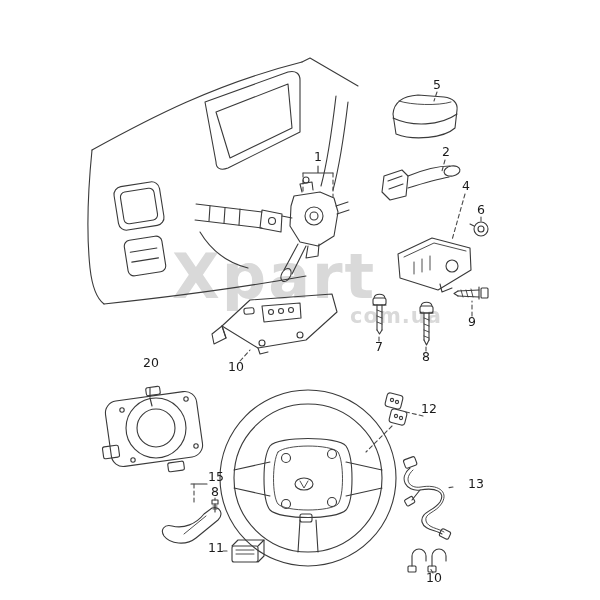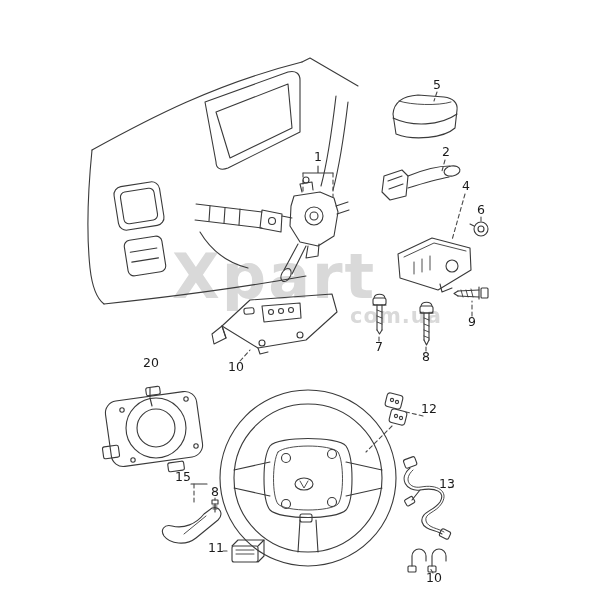--- a/index.html
+++ b/index.html
@@ -256,19 +256,19 @@
   <div class="callout" style="left:446px;top:152px">2</div>
   <div class="callout" style="left:466px;top:186px">4</div>
   <div class="callout" style="left:437px;top:85px">5</div>
   <div class="callout" style="left:481px;top:210px">6</div>
   <div class="callout" style="left:379px;top:347px">7</div>
   <div class="callout" style="left:426px;top:357px">8</div>
   <div class="callout" style="left:472px;top:322px">9</div>
   <div class="callout" style="left:236px;top:367px">10</div>
   <div class="callout" style="left:216px;top:548px">11</div>
   <div class="callout" style="left:429px;top:409px">12</div>
-  <div class="callout" style="left:447px;top:484px">13</div>
+  <div class="callout" style="left:476px;top:484px">13</div>
   <div class="callout" style="left:434px;top:578px">10</div>
-  <div class="callout" style="left:183px;top:477px">15</div>
+  <div class="callout" style="left:216px;top:477px">15</div>
   <div class="callout" style="left:215px;top:492px">8</div>
   <div class="callout" style="left:151px;top:363px">20</div>
 
 </div>
 
 </body></html>

